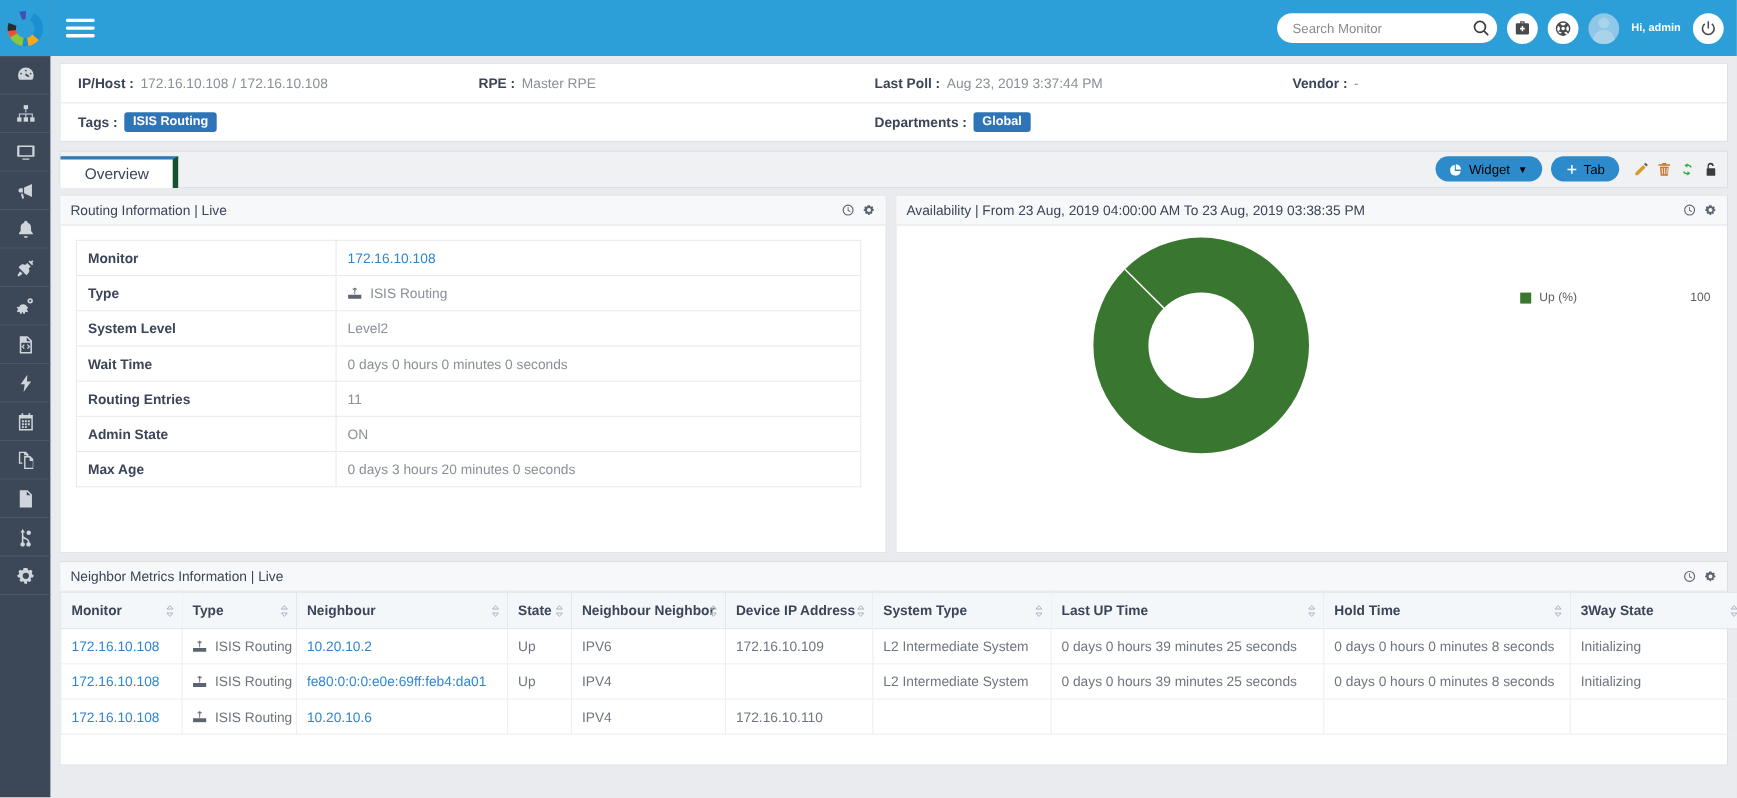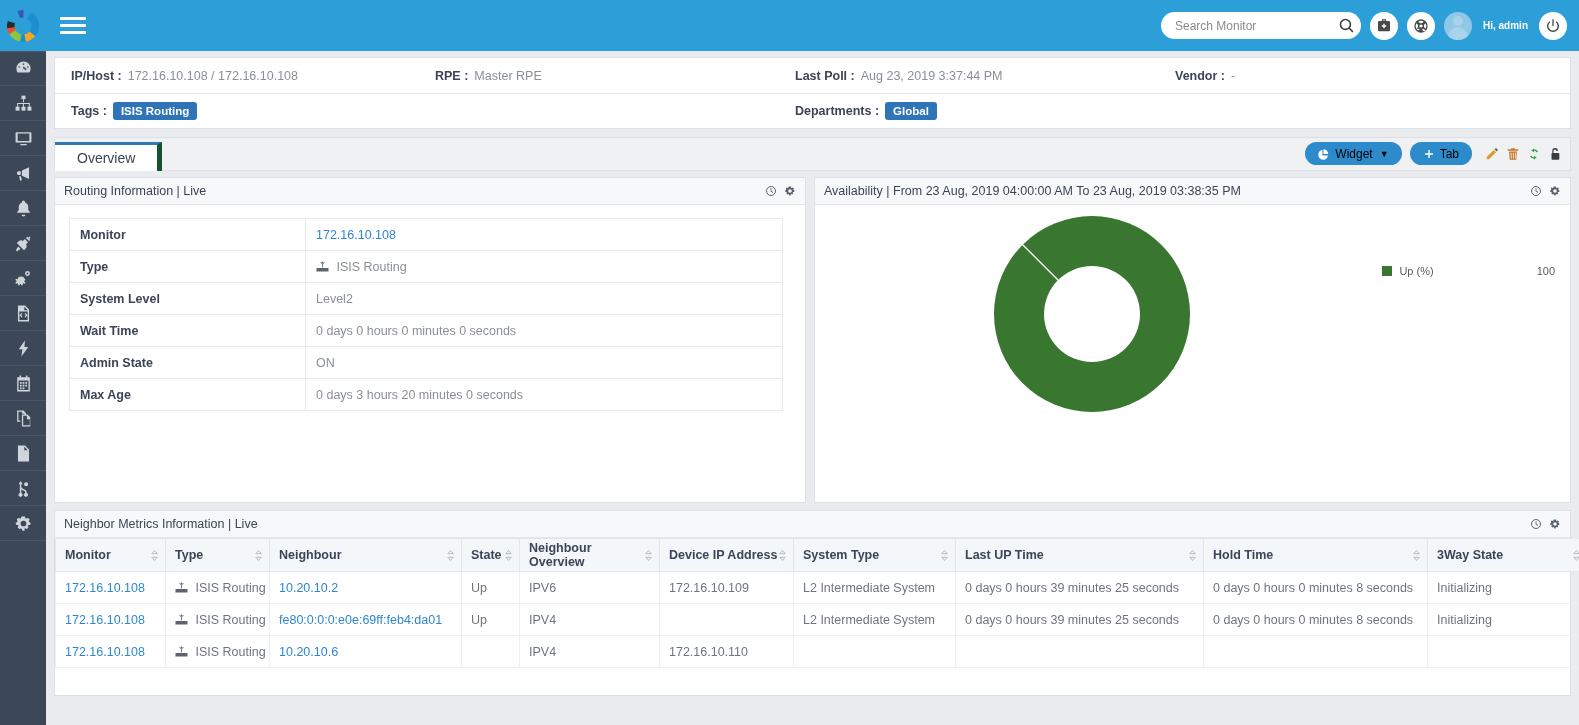--- a/index.html
+++ b/index.html
@@ -395,20 +395,24 @@
               </tr>
               <tr>
                 <td class="k">System Level</td>
                 <td class="v">Level2</td>
               </tr>
               <tr>
                 <td class="k">Wait Time</td>
                 <td class="v">0 days 0 hours 0 minutes 0 seconds</td>
               </tr>
               <tr>
+                <td class="k">Routing Entries</td>
+                <td class="v">11</td>
+              </tr>
+              <tr>
                 <td class="k">Admin State</td>
                 <td class="v">ON</td>
               </tr>
               <tr>
                 <td class="k">Max Age</td>
                 <td class="v">0 days 3 hours 20 minutes 0 seconds</td>
               </tr>
             </tbody>
           </table>
         </div>
@@ -488,21 +492,21 @@
                   <path fill="none" stroke="#aab3c0" d="M5 1.5L8 5H2zM5 12.5L8 9H2z"></path>
                 </svg>
             </th>
             <th>
               <span>State</span>
               <svg class="sorter" viewBox="0 0 10 14">
                   <path fill="none" stroke="#aab3c0" d="M5 1.5L8 5H2zM5 12.5L8 9H2z"></path>
                 </svg>
             </th>
             <th>
-              <span>Neighbour Overview</span>
+              <span>Neighbour Neighbor</span>
               <svg class="sorter" viewBox="0 0 10 14">
                   <path fill="none" stroke="#aab3c0" d="M5 1.5L8 5H2zM5 12.5L8 9H2z"></path>
                 </svg>
             </th>
             <th>
               <span>Device IP Address</span>
               <svg class="sorter" viewBox="0 0 10 14">
                   <path fill="none" stroke="#aab3c0" d="M5 1.5L8 5H2zM5 12.5L8 9H2z"></path>
                 </svg>
             </th>

